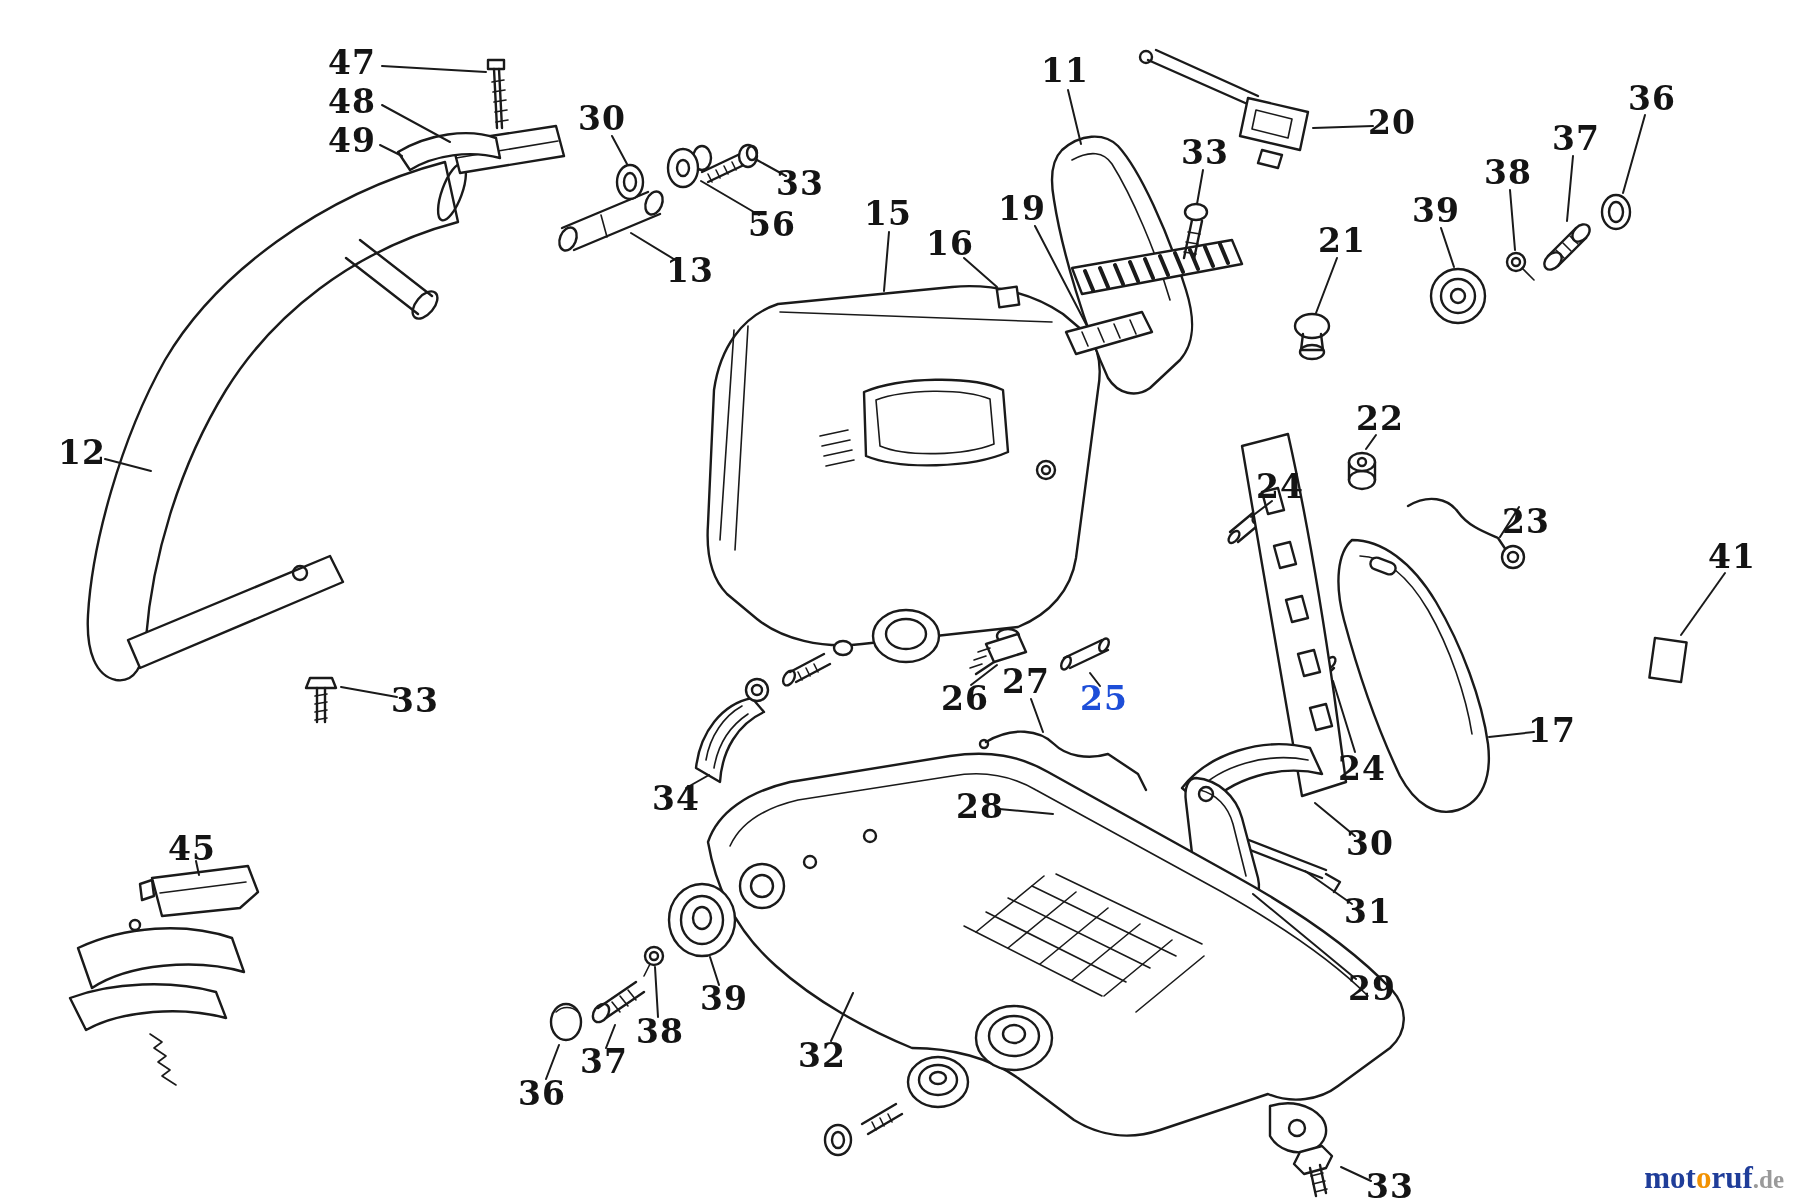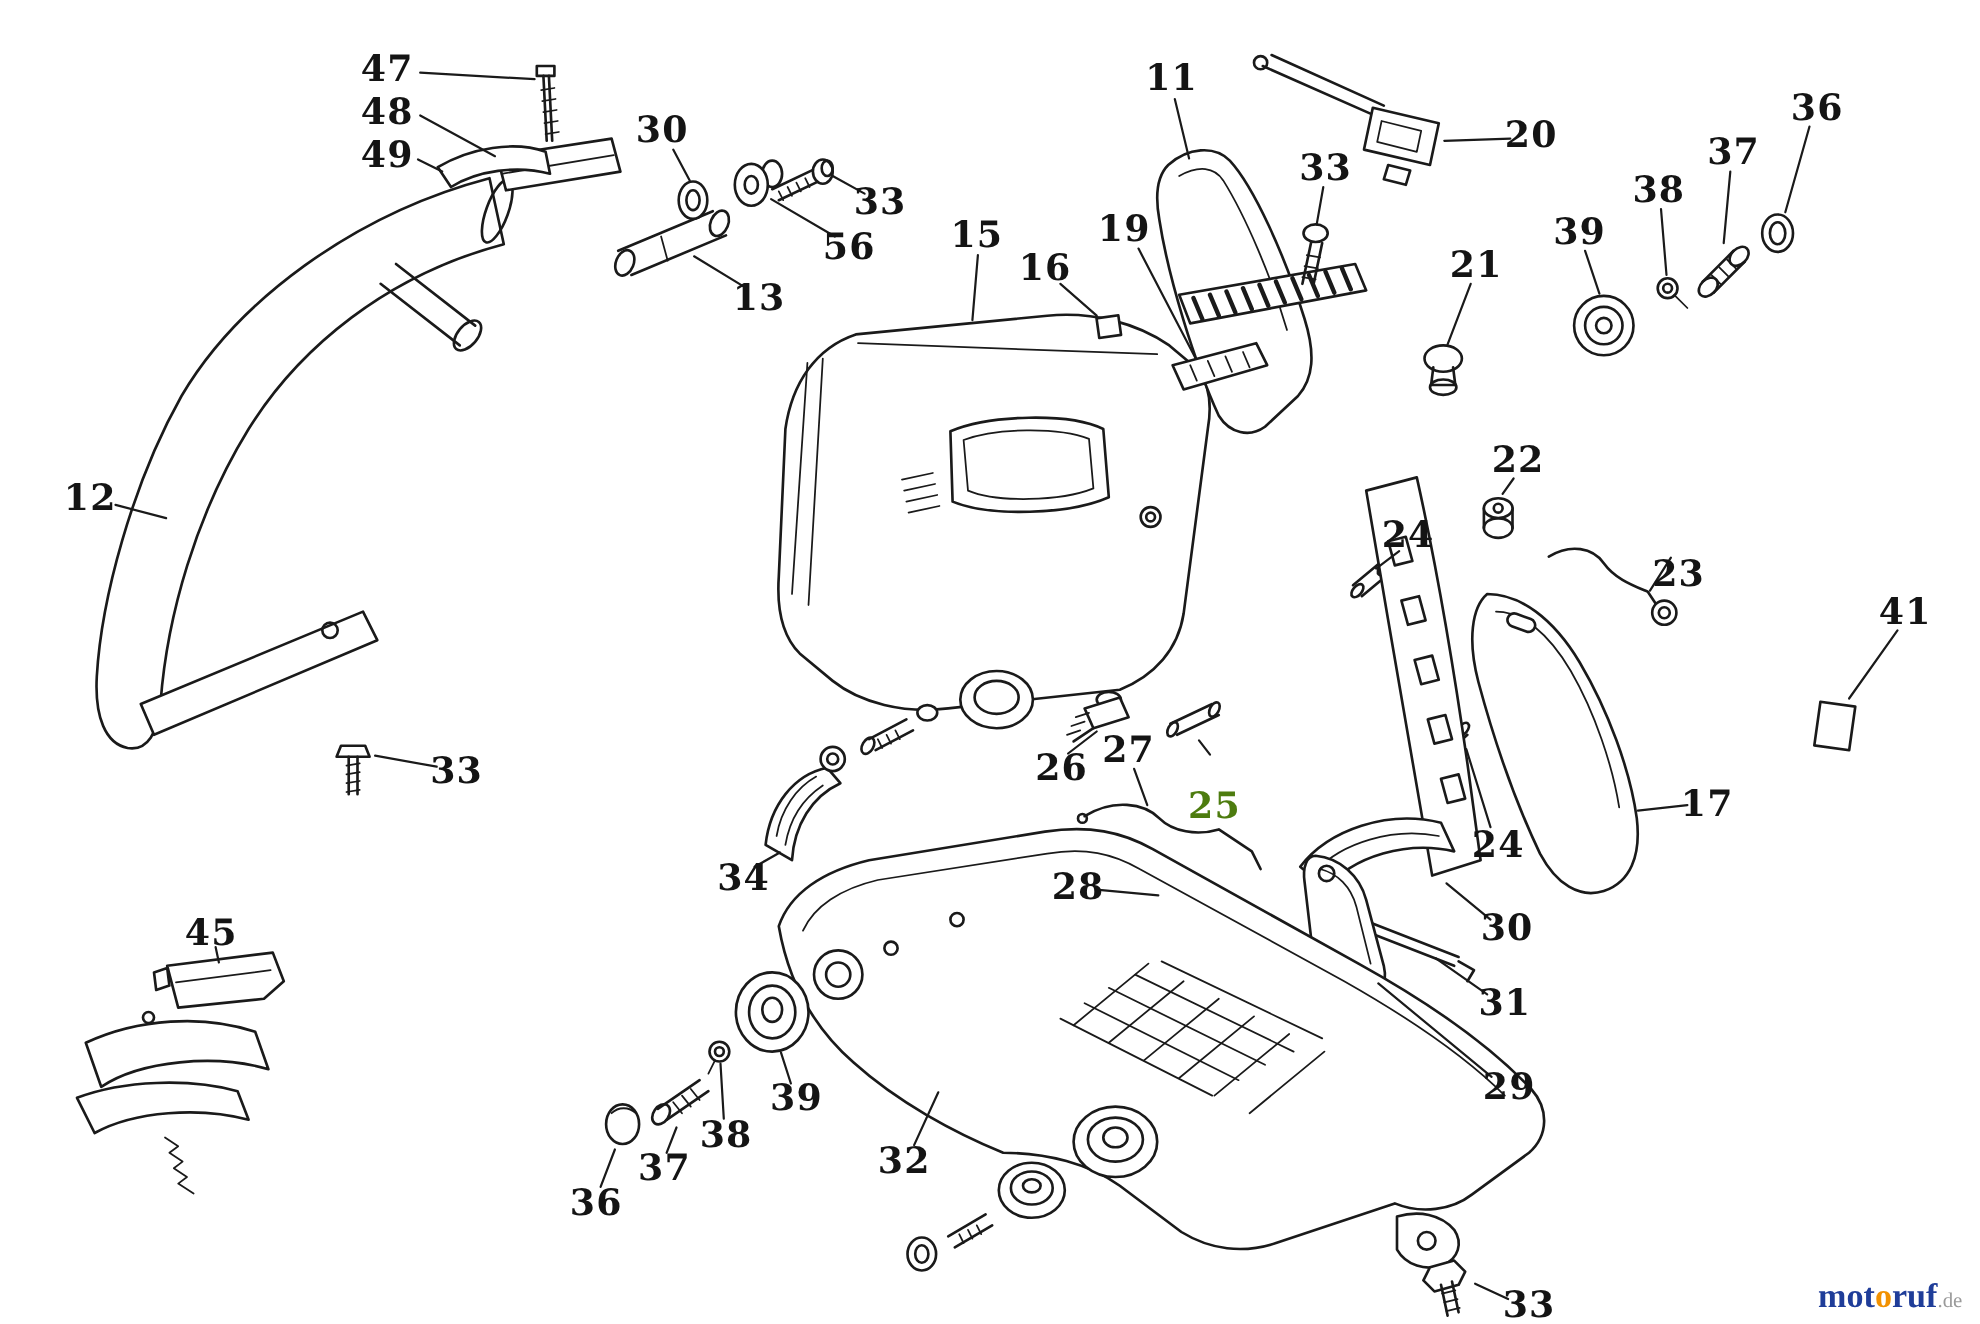--- a/index.html
+++ b/index.html
@@ -12,21 +12,21 @@
   .art .fillw{fill:#ffffff;}
   .art .thin{stroke-width:1.6;}
   .art .thick{stroke-width:4;}
   #leader-layer line{stroke:#1a1a1a;stroke-width:2;}
   .part-label{position:absolute;transform:translate(-50%,-50%);
       font-family:"DejaVu Serif", serif;font-size:33px;font-weight:600;color:#141414;
       letter-spacing:1px;white-space:nowrap;}
   .watermark{position:absolute;right:16px;bottom:8px;font-family:"Liberation Serif", serif;
       font-weight:bold;font-size:31px;letter-spacing:0px;}
   .watermark span{display:inline-block;}
-  .watermark .wm-small{font-size:19px;font-weight:normal;}
+  .watermark .wm-small{font-size:25px;font-weight:bold;}
 </style>
 </head>
 <body>
 
 <div class="stage">
 
   <svg class="art" width="1800" height="1204" viewBox="0 0 1800 1204">
 
     <g>
       <path class="fillw" d="M445,162 C320,195 215,275 165,360 C120,440 92,545 88,615
@@ -376,21 +376,21 @@
       <div class="part-label" style="left: 1652px; top: 98px; color: rgb(20, 20, 20);">36</div>
       <div class="part-label" style="left: 1380px; top: 418px; color: rgb(20, 20, 20);">22</div>
       <div class="part-label" style="left: 1526px; top: 490px; color: rgb(20, 20, 20); margin-top: 31px;">23</div>
       <div class="part-label" style="left: 1280px; top: 486px; color: rgb(20, 20, 20);">24</div>
       <div class="part-label" style="left: 1732px; top: 556px; color: rgb(20, 20, 20);">41</div>
       <div class="part-label" style="left: 82px; top: 452px; color: rgb(20, 20, 20);">12</div>
       <div class="part-label" style="left: 415px; top: 700px; color: rgb(20, 20, 20);">33</div>
       <div class="part-label" style="left: 192px; top: 848px; color: rgb(20, 20, 20);">45</div>
       <div class="part-label" style="left: 965px; top: 698px; color: rgb(20, 20, 20);">26</div>
       <div class="part-label" style="left: 1026px; top: 681px; color: rgb(20, 20, 20);">27</div>
-      <div class="part-label" style="left: 1104px; top: 732px; color: #4d7c0f;">25</div>
+      <div class="part-label" style="left: 1104px; top: 698px; color: #1d4ed8;">25</div>
       <div class="part-label" style="left: 676px; top: 798px; color: rgb(20, 20, 20);">34</div>
       <div class="part-label" style="left: 980px; top: 806px; color: rgb(20, 20, 20);">28</div>
       <div class="part-label" style="left: 1370px; top: 843px; color: rgb(20, 20, 20);">30</div>
       <div class="part-label" style="left: 1368px; top: 911px; color: rgb(20, 20, 20);">31</div>
       <div class="part-label" style="left: 1372px; top: 988px; color: rgb(20, 20, 20);">29</div>
       <div class="part-label" style="left: 1362px; top: 768px; color: rgb(20, 20, 20);">24</div>
       <div class="part-label" style="left: 1552px; top: 730px; color: rgb(20, 20, 20);">17</div>
       <div class="part-label" style="left: 724px; top: 998px; color: rgb(20, 20, 20);">39</div>
       <div class="part-label" style="left: 660px; top: 1031px; color: rgb(20, 20, 20);">38</div>
       <div class="part-label" style="left: 604px; top: 1061px; color: rgb(20, 20, 20);">37</div>

